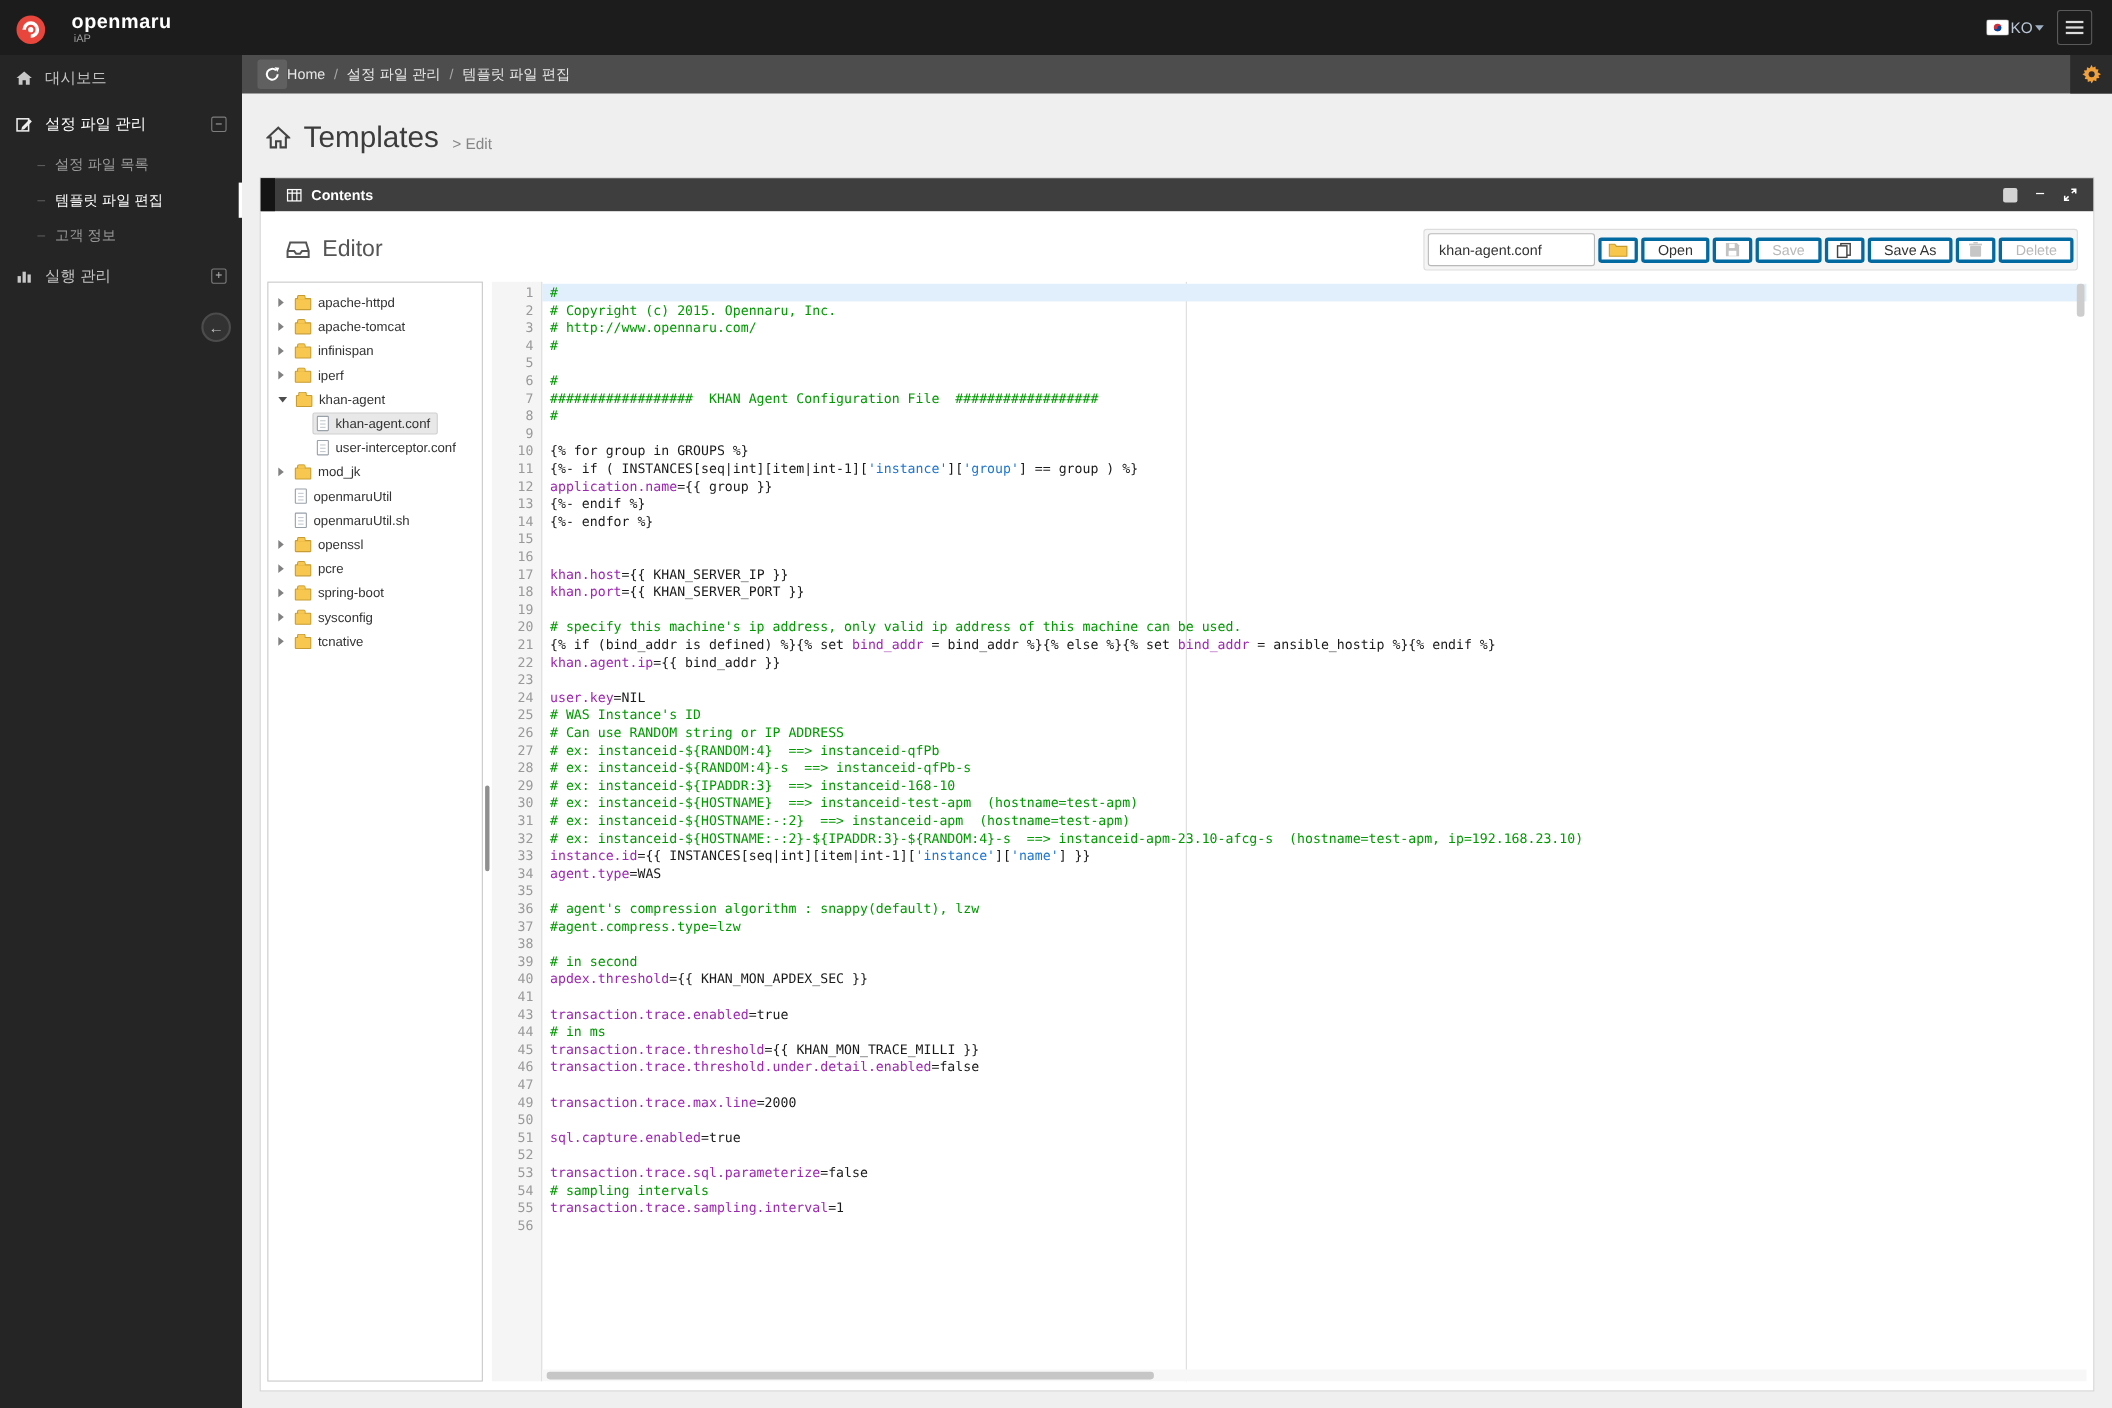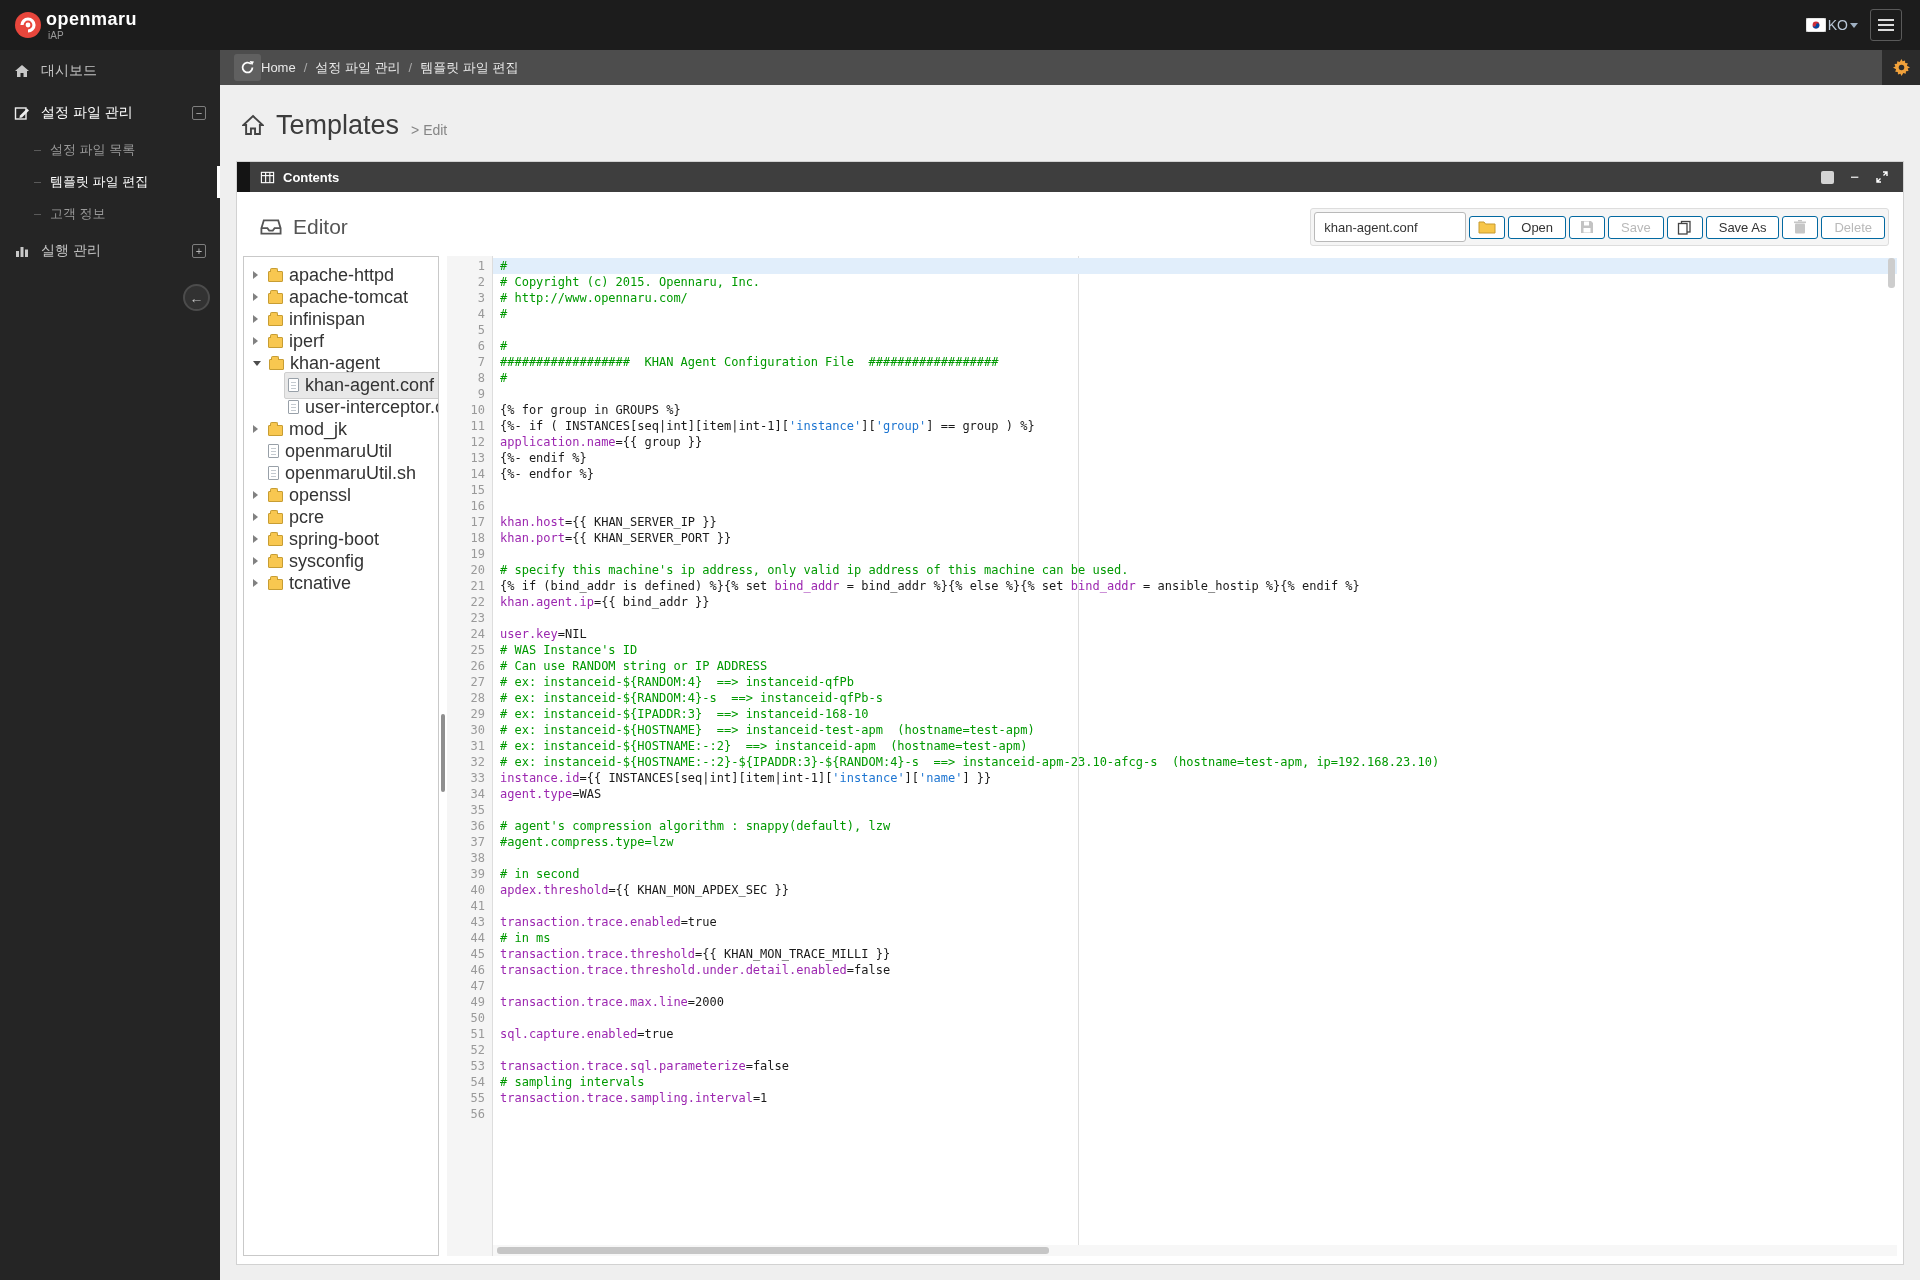--- a/index.html
+++ b/index.html
@@ -4,21 +4,21 @@
 <style>
   * { box-sizing: border-box; }
   html,body { margin:0; padding:0; }
   body {
     width:1920px; height:1280px; overflow:hidden;
     font-family:"Liberation Sans", sans-serif;
     background:#efefef; color:#333;
   }
   
   .topbar{height:50px;background:#1c1c1c;display:flex;align-items:center;padding:0 14px;position:relative;}
-  .brand{display:flex;align-items:center;gap:4px;}
+  .brand{display:flex;align-items:flex-end;gap:23px;}
   .brand-text{line-height:1;}
   .brand-name{color:#fff;font-weight:bold;font-size:18px;letter-spacing:.5px;}
   .brand-sub{color:#9a9a9a;font-size:10px;margin-top:3px;margin-left:2px;}
   .topbar-right{margin-left:auto;display:flex;align-items:center;gap:12px;padding-right:4px;}
   .lang{display:flex;align-items:center;gap:2px;color:#b9c6d6;font-size:14px;}
   .caret-down{width:0;height:0;border-left:4px solid transparent;border-right:4px solid transparent;border-top:5px solid #9fb0c2;}
   .hamburger{width:32px;height:32px;border:1px solid #5a5a5a;border-radius:3px;display:flex;flex-direction:column;justify-content:center;align-items:center;gap:3px;cursor:pointer;}
   .hamburger span{display:block;width:16px;height:2px;background:#dcdcdc;}
   
   .shell{display:flex;height:1230px;}
@@ -49,26 +49,26 @@
   .portlet-cap{width:13px;height:30px;background:#141414;margin-right:10px;flex:none;}
   .portlet-title{font-size:13px;font-weight:bold;margin-left:8px;}
   .portlet-icons{margin-left:auto;display:flex;align-items:center;gap:16px;padding-right:14px;}
   .sq-icon{width:13px;height:13px;background:#d4d4d4;border-radius:2px;cursor:pointer;}
   .minus-icon{color:#fff;font-size:15px;line-height:10px;cursor:pointer;}
   
   .editor-row{display:flex;align-items:center;justify-content:space-between;padding:16px 14px 10px 22px;}
   .editor-title{display:flex;align-items:center;gap:10px;font-size:21px;color:#555;}
   .toolbar{display:flex;align-items:center;gap:3px;background:#f5f5f5;border:1px solid #ddd;border-radius:3px;padding:3px;}
   .tb-input{height:30px;width:152px;border:1px solid #b9b9b9;border-radius:3px;padding:0 9px;font-size:13px;color:#333;font-family:"Liberation Sans",sans-serif;}
-  .tb-btn{height:23px;border:1px solid #0369a1;background:#fff;border-radius:3px;font-size:13px;color:#333;padding:0 12px;display:flex;align-items:center;justify-content:center;gap:5px;cursor:pointer;font-family:"Liberation Sans",sans-serif;}
+  .tb-btn{height:23px;border:3px solid #0369a1;background:#fff;border-radius:3px;font-size:13px;color:#333;padding:0 12px;display:flex;align-items:center;justify-content:center;gap:5px;cursor:pointer;font-family:"Liberation Sans",sans-serif;}
   .tb-btn.icon-only{width:36px;padding:0;}
   .tb-btn.disabled{color:#b9b9b9;cursor:default;}
   
   .split{display:flex;height:1000px;margin:0 6px 8px 6px;position:relative;}
-  .tree{width:196px;flex:none;border:1px solid #c9c9c9;background:#fff;padding:7px 0 0 9px;font-size:18px;overflow:hidden;}
+  .tree{width:196px;flex:none;border:1px solid #c9c9c9;background:#fff;padding:7px 0 0 9px;font-size:12px;overflow:hidden;}
   .t-row{height:22px;display:flex;align-items:center;cursor:pointer;white-space:nowrap;}
   .t-row.child{padding-left:20px;}
   .caret{width:0;height:0;border-style:solid;border-width:4px 0 4px 5px;border-color:transparent transparent transparent #818181;margin-right:6px;flex:none;}
   .caret.open{border-width:5px 4px 0 4px;border-color:#4d4d4d transparent transparent transparent;margin-right:4px;}
   .caret.none{border:none;width:5px;height:8px;}
   .t-label{display:flex;align-items:center;gap:6px;padding:2px 6px 2px 3px;border:1px solid transparent;border-radius:2px;color:#333;}
   .t-label.selected{background:#e8e8e8;border-color:#cfcfcf;}
   .icon-folder{width:15px;height:11px;background:#f8c750;border:1px solid #c79d33;border-radius:1px;position:relative;flex:none;margin-top:2px;}
   .icon-folder::before{content:"";position:absolute;top:-4px;left:1px;width:6px;height:3px;background:#f8c750;border:1px solid #c79d33;border-bottom:none;border-radius:2px 2px 0 0;}
   .icon-file{width:11px;height:14px;background:#fff;border:1px solid #98a0a8;border-radius:1px;position:relative;flex:none;}

